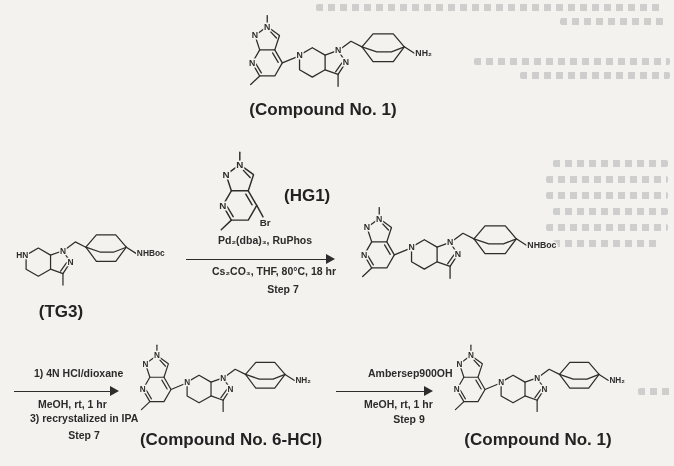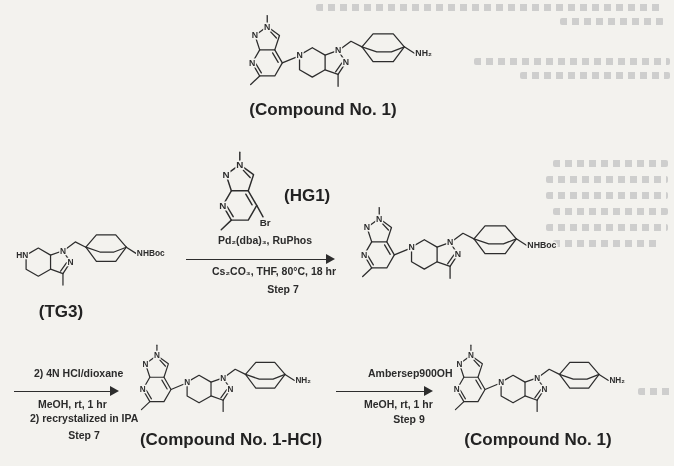--- a/index.html
+++ b/index.html
@@ -117,37 +117,37 @@
   <use href="#g-scaffold"></use>
   <text class="atom" x="47" y="21.3">N</text>
   <text class="atom" x="33.7" y="30.9">N</text>
   <text class="atom" x="30.6" y="60.7">N</text>
   <text class="atom" x="82.1" y="52.2">N</text>
   <text class="atom" x="124" y="47.2">N</text>
   <text class="atom" x="132.5" y="60.2">N</text>
   <text class="atom a-start" x="208" y="50.5">NHBoc</text>
 </svg>
 
-<div class="cond abs" style="left:10px;top:367px">2) 4N HCl/dioxane</div>
+<div class="cond abs" style="left:10px;top:367px">1) 4N HCl/dioxane</div>
 <div class="arrow" style="left:14px;top:391px;width:102px"></div>
 <div class="cond abs" style="left:14px;top:398px">MeOH, rt, 1 hr</div>
-<div class="cond abs" style="left:6px;top:412px">2) recrystalized in IPA</div>
+<div class="cond abs" style="left:6px;top:412px">3) recrystalized in IPA</div>
 <div class="cond abs center" style="left:30px;top:429px;width:60px">Step 7</div>
 
 <svg class="mol abs" style="left:116px;top:340px" width="216" height="86" viewBox="0 0 250 100">
   <use href="#g-scaffold"></use>
   <text class="atom" x="47" y="21.3">N</text>
   <text class="atom" x="33.7" y="30.9">N</text>
   <text class="atom" x="30.6" y="60.7">N</text>
   <text class="atom" x="82.1" y="52.2">N</text>
   <text class="atom" x="124" y="47.2">N</text>
   <text class="atom" x="132.5" y="60.2">N</text>
   <text class="atom a-start" x="208" y="50.5">NH₂</text>
 </svg>
-<div class="lbl abs center" style="left:136px;top:430px;width:190px">(Compound No. 1-HCl)</div>
+<div class="lbl abs center" style="left:136px;top:430px;width:190px">(Compound No. 6-HCl)</div>
 
 <div class="cond abs" style="left:344px;top:367px">Ambersep900OH</div>
 <div class="arrow" style="left:336px;top:391px;width:94px"></div>
 <div class="cond abs" style="left:340px;top:398px">MeOH, rt, 1 hr</div>
 <div class="cond abs center" style="left:350px;top:413px;width:70px">Step 9</div>
 
 <svg class="mol abs" style="left:430px;top:340px" width="216" height="86" viewBox="0 0 250 100">
   <use href="#g-scaffold"></use>
   <text class="atom" x="47" y="21.3">N</text>
   <text class="atom" x="33.7" y="30.9">N</text>

